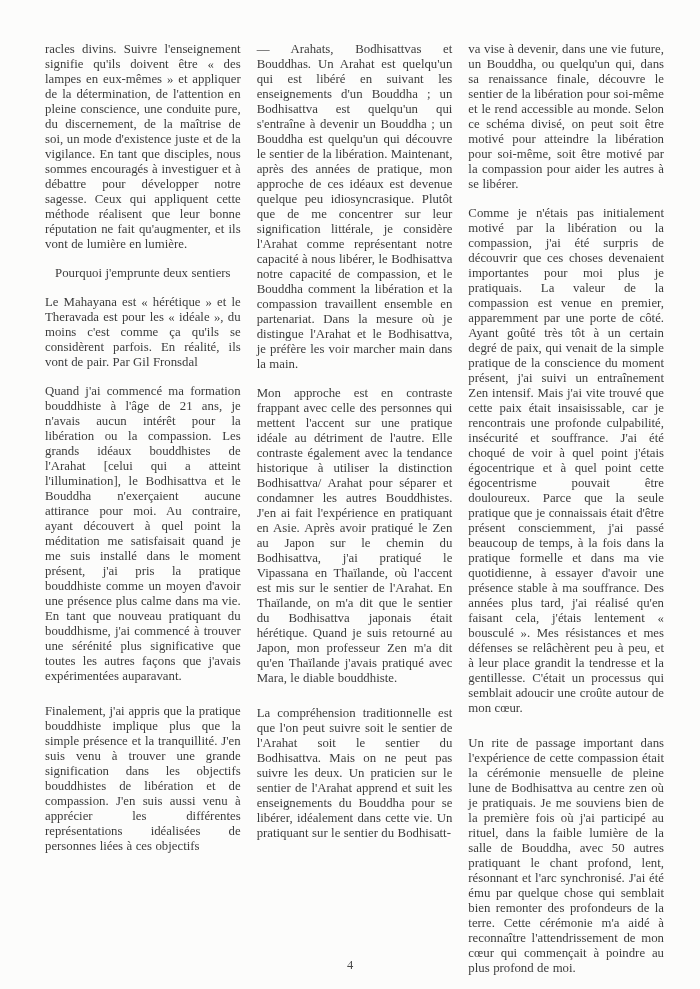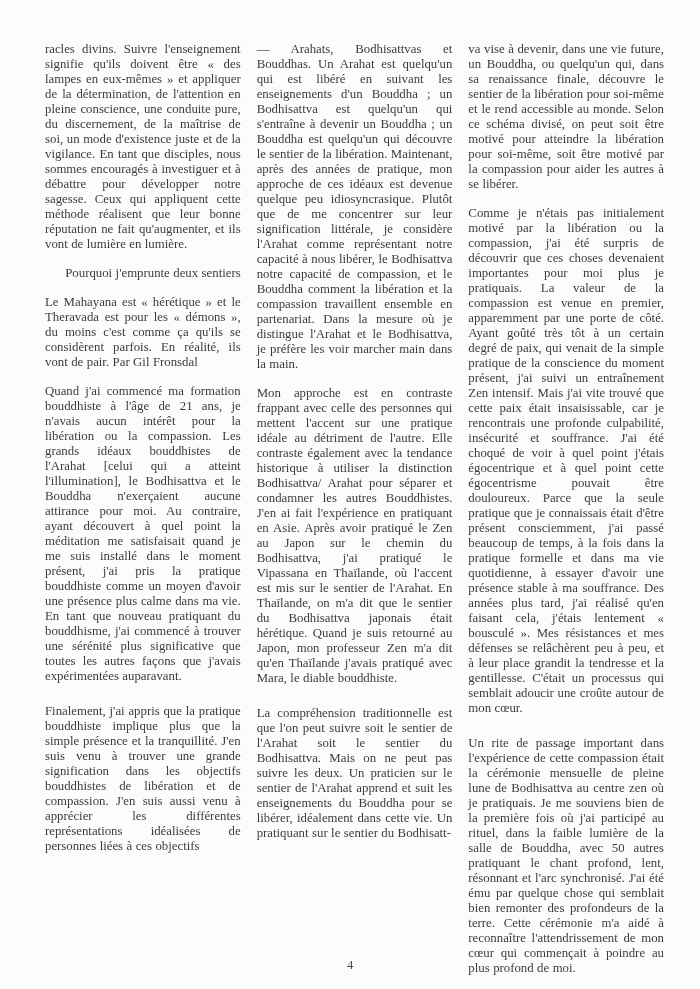--- a/index.html
+++ b/index.html
@@ -33,42 +33,42 @@
     word-spacing: 0.02em;
   }
   .col p {
     margin: 0 0 14px 0;
   }
   .col p:last-child {
     margin-bottom: 0;
     margin-top: 20px;
   }
   .heading {
-    text-align: right;
+    text-align: center;
   }
   .page-number {
     position: absolute;
     top: 958px;
     left: 0;
     width: 100%;
     text-align: center;
     font-size: 12.5px;
     color: #474747;
   }
 </style>
 </head>
 <body>
 
 <div class="page">
   <div class="article-body">
 
     <div class="col">
       <p>racles divins. Suivre l'enseignement signifie qu'ils doivent être « des lampes en eux-mêmes » et appliquer de la détermination, de l'attention en pleine conscience, une conduite pure, du discernement, de la maîtrise de soi, un mode d'existence juste et de la vigilance. En tant que disciples, nous sommes encouragés à investiguer et à débattre pour développer notre sagesse. Ceux qui appliquent cette méthode réalisent que leur bonne réputation ne fait qu'augmenter, et ils vont de lumière en lumière.</p>
       <p class="heading">Pourquoi j'emprunte deux sentiers</p>
-      <p>Le Mahayana est « hérétique » et le Theravada est pour les « démons », du moins c'est comme ça qu'ils se considèrent parfois. En réalité, ils vont de pair. Par Gil Fronsdal</p>
+      <p>Le Mahayana est « hérétique » et le Theravada est pour les « idéale », du moins c'est comme ça qu'ils se considèrent parfois. En réalité, ils vont de pair. Par Gil Fronsdal</p>
       <p>Quand j'ai commencé ma formation bouddhiste à l'âge de 21 ans, je n'avais aucun intérêt pour la libération ou la compassion. Les grands idéaux bouddhistes de l'Arahat [celui qui a atteint l'illumination], le Bodhisattva et le Bouddha n'exerçaient aucune attirance pour moi. Au contraire, ayant découvert à quel point la méditation me satisfaisait quand je me suis installé dans le moment présent, j'ai pris la pratique bouddhiste comme un moyen d'avoir une présence plus calme dans ma vie. En tant que nouveau pratiquant du bouddhisme, j'ai commencé à trouver une sérénité plus significative que toutes les autres façons que j'avais expérimentées auparavant.</p>
       <p>Finalement, j'ai appris que la pratique bouddhiste implique plus que la simple présence et la tranquillité. J'en suis venu à trouver une grande signification dans les objectifs bouddhistes de libération et de compassion. J'en suis aussi venu à apprécier les différentes représentations idéalisées de personnes liées à ces objectifs</p>
     </div>
 
     <div class="col">
       <p>— Arahats, Bodhisattvas et Bouddhas. Un Arahat est quelqu'un qui est libéré en suivant les enseignements d'un Bouddha ; un Bodhisattva est quelqu'un qui s'entraîne à devenir un Bouddha ; un Bouddha est quelqu'un qui découvre le sentier de la libération. Maintenant, après des années de pratique, mon approche de ces idéaux est devenue quelque peu idiosyncrasique. Plutôt que de me concentrer sur leur signification littérale, je considère l'Arahat comme représentant notre capacité à nous libérer, le Bodhisattva notre capacité de compassion, et le Bouddha comment la libération et la compassion travaillent ensemble en partenariat. Dans la mesure où je distingue l'Arahat et le Bodhisattva, je préfère les voir marcher main dans la main.</p>
       <p>Mon approche est en contraste frappant avec celle des personnes qui mettent l'accent sur une pratique idéale au détriment de l'autre. Elle contraste également avec la tendance historique à utiliser la distinction Bodhisattva/ Arahat pour séparer et condamner les autres Bouddhistes. J'en ai fait l'expérience en pratiquant en Asie. Après avoir pratiqué le Zen au Japon sur le chemin du Bodhisattva, j'ai pratiqué le Vipassana en Thaïlande, où l'accent est mis sur le sentier de l'Arahat. En Thaïlande, on m'a dit que le sentier du Bodhisattva japonais était hérétique. Quand je suis retourné au Japon, mon professeur Zen m'a dit qu'en Thaïlande j'avais pratiqué avec Mara, le diable bouddhiste.</p>
       <p>La compréhension traditionnelle est que l'on peut suivre soit le sentier de l'Arahat soit le sentier du Bodhisattva. Mais on ne peut pas suivre les deux. Un praticien sur le sentier de l'Arahat apprend et suit les enseignements du Bouddha pour se libérer, idéalement dans cette vie. Un pratiquant sur le sentier du Bodhisatt-</p>
     </div>
 

